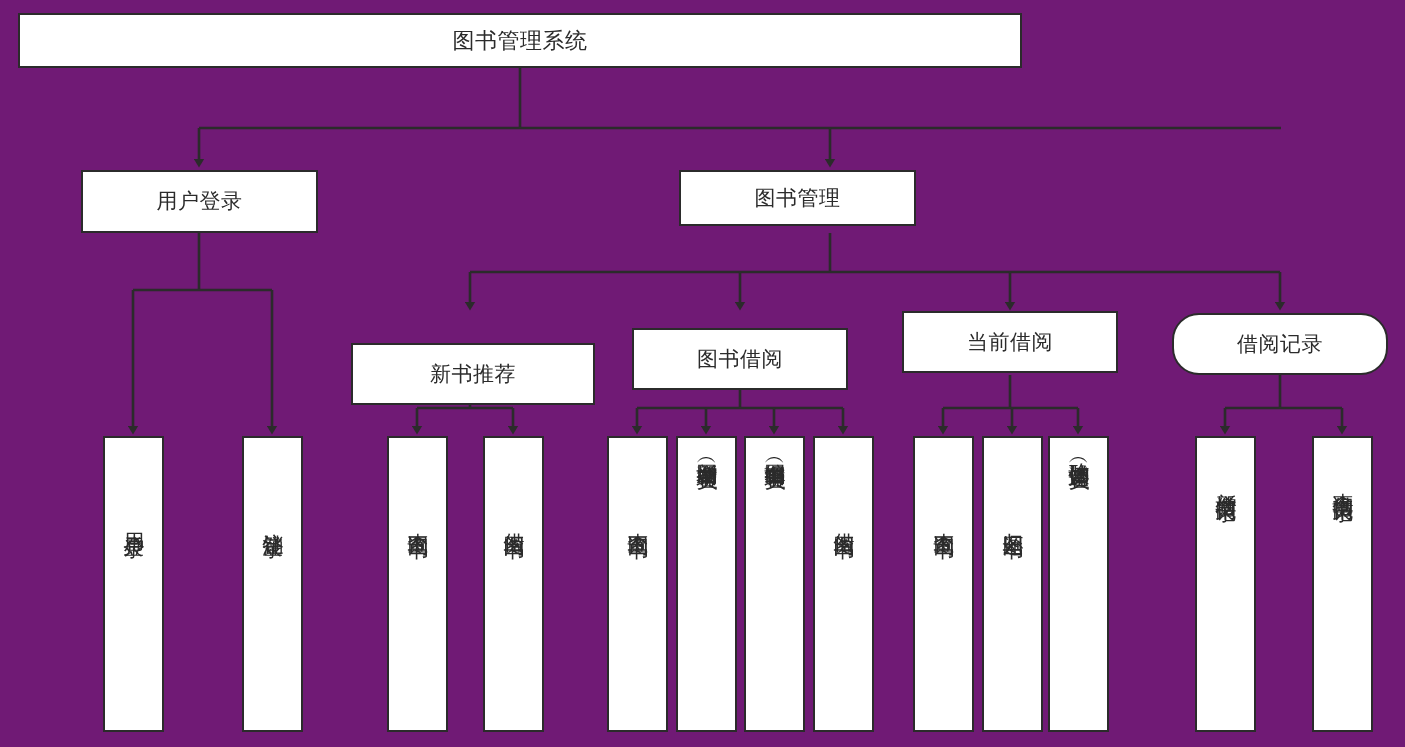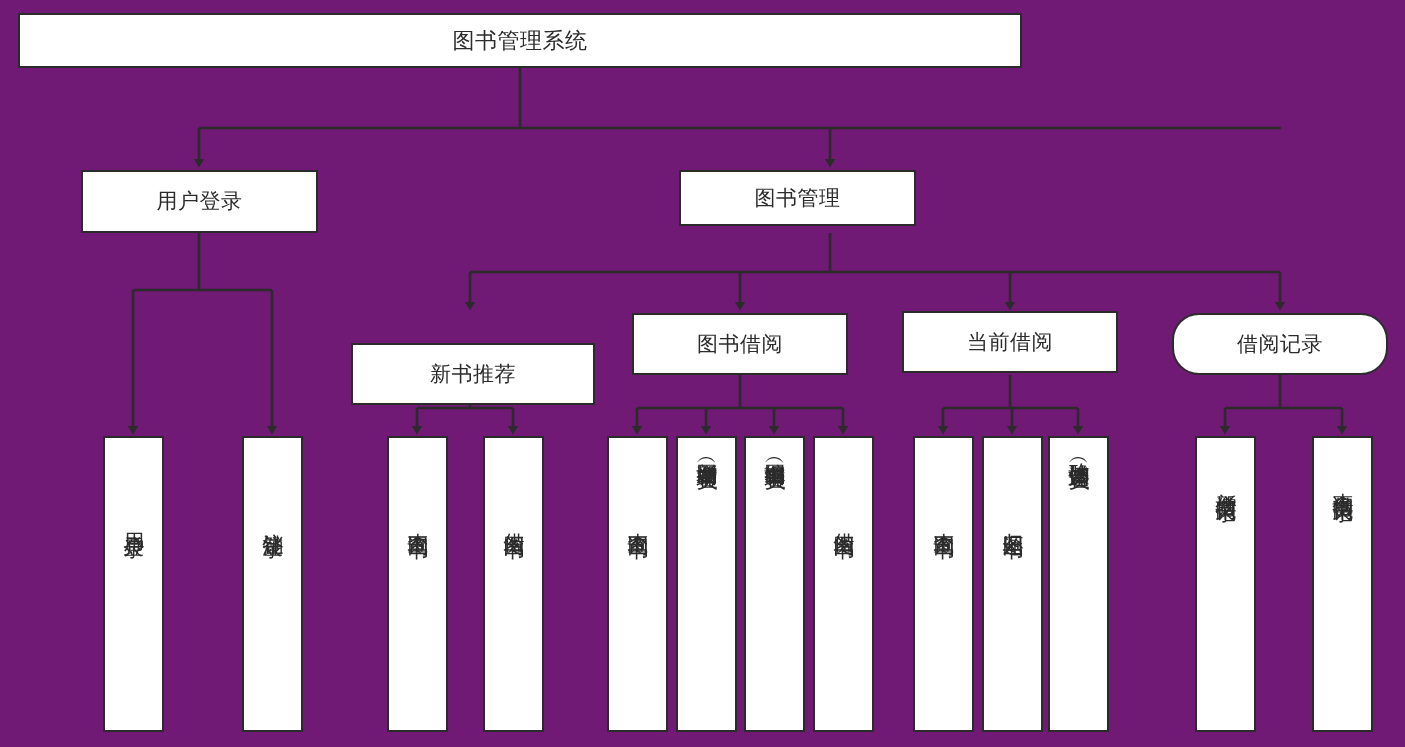--- a/index.html
+++ b/index.html
@@ -136,21 +136,21 @@
   <div class="node horiz" style="left:81px; top:170px; width:237px; height:63px;">
     <span class="label">用户登录</span>
   </div>
   <div class="node horiz" style="left:679px; top:170px; width:237px; height:56px;">
     <span class="label">图书管理</span>
   </div>
 
   <div class="node horiz" style="left:351px; top:313px; width:244px; height:62px;margin-top:30px;">
     <span class="label">新书推荐</span>
   </div>
-  <div class="node horiz" style="left:632px; top:313px; width:216px; height:62px;">
+  <div class="node horiz" style="left:632px; top:328px; width:216px; height:62px;">
     <span class="label">图书借阅</span>
   </div>
   <div class="node horiz" style="left:902px; top:311px; width:216px; height:62px;">
     <span class="label">当前借阅</span>
   </div>
   <div class="node horiz" style="left:1172px; top:313px; width:216px; height:62px;border-radius:27px;">
     <span class="label">借阅记录</span>
   </div>
 
   <div class="node vert" style="left:103px; top:436px; width:61px; height:296px; padding-top:78px;">

